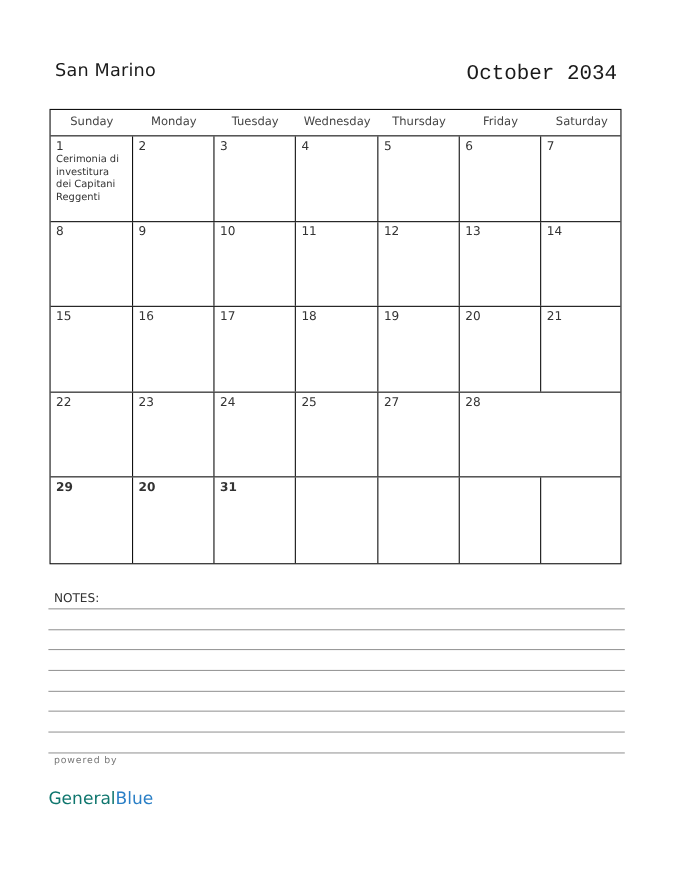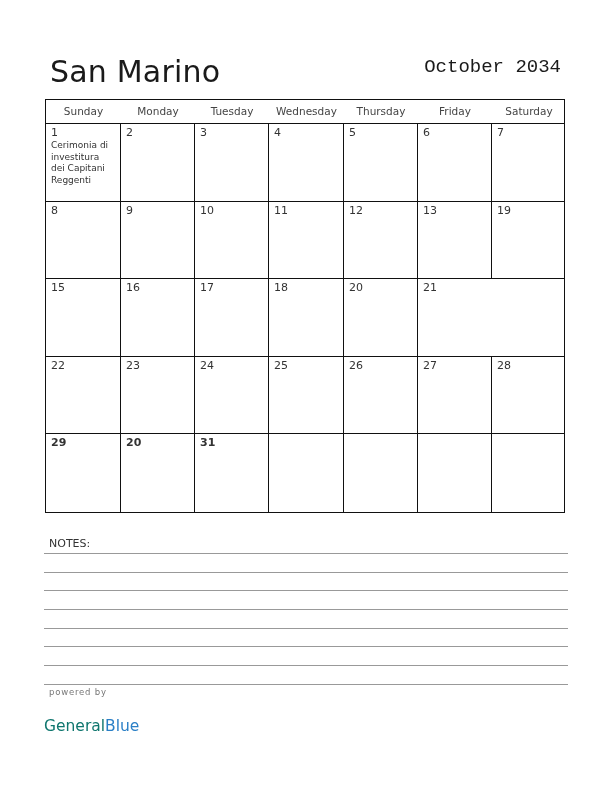--- a/index.html
+++ b/index.html
@@ -1,17 +1,17 @@
 <!DOCTYPE html>
 <html><head>
 <meta charset="utf-8">
 <style>
   html, body { margin:0; padding:0; }
   body { width:612px; height:792px; background:#ffffff; position:relative; font-family:"DejaVu Sans", sans-serif; color:#222; overflow:hidden; }
-  .title { position:absolute; left:50px; top:54px; font-size:30px; color:#1a1a1a; letter-spacing:0.2px; }
+  .title { position:absolute; left:50px; top:54px; font-size:16px; color:#1a1a1a; letter-spacing:0.2px; }
   .month { position:absolute; right:51px; top:56px; font-size:19px; color:#1a1a1a;font-family:Liberation Mono, monospace; }
   .grid { position:absolute; left:45px; top:99px; width:520px; border:1.2px solid #111; box-sizing:border-box; }
   .hdr { display:grid; grid-template-columns:75px 74px 74px 75px 74px 74px 74px; height:24px; border-bottom:1.2px solid #111; box-sizing:border-box; }
   .hdr div { font-size:10.5px; color:#444; text-align:center; line-height:23px; }
   .row { display:grid; grid-template-columns:75px 74px 74px 75px 74px 74px 74px; height:77.6px; box-sizing:border-box; border-bottom:1.2px solid #111; }
   .row:last-child { border-bottom:none;font-weight:bold; }
   .cell { border-right:1.2px solid #111; padding:2px 5px; box-sizing:border-box; position:relative; }
   .cell:last-child { border-right:none; }
   .num { font-size:11px; color:#333; line-height:14px; }
   .ev { font-size:9px; color:#333; line-height:11.5px; margin-top:0px; }
@@ -77,36 +77,39 @@
     <div class="cell">
         <div class="num">11</div>
       </div>
     <div class="cell">
         <div class="num">12</div>
       </div>
     <div class="cell">
         <div class="num">13</div>
       </div>
     <div class="cell">
-        <div class="num">19</div>
+        <div class="num">14</div>
       </div>
   </div>
 
   <div class="row">
     <div class="cell">
         <div class="num">15</div>
       </div>
     <div class="cell">
         <div class="num">16</div>
       </div>
     <div class="cell">
         <div class="num">17</div>
       </div>
     <div class="cell">
         <div class="num">18</div>
+      </div>
+    <div class="cell">
+        <div class="num">19</div>
       </div>
     <div class="cell">
         <div class="num">20</div>
       </div>
     <div class="cell">
         <div class="num">21</div>
       </div>
   </div>
 
   <div class="row">
@@ -114,23 +117,20 @@
         <div class="num">22</div>
       </div>
     <div class="cell">
         <div class="num">23</div>
       </div>
     <div class="cell">
         <div class="num">24</div>
       </div>
     <div class="cell">
         <div class="num">25</div>
-      </div>
-    <div class="cell">
-        <div class="num">26</div>
       </div>
     <div class="cell">
         <div class="num">27</div>
       </div>
     <div class="cell">
         <div class="num">28</div>
       </div>
   </div>
 
   <div class="row">

